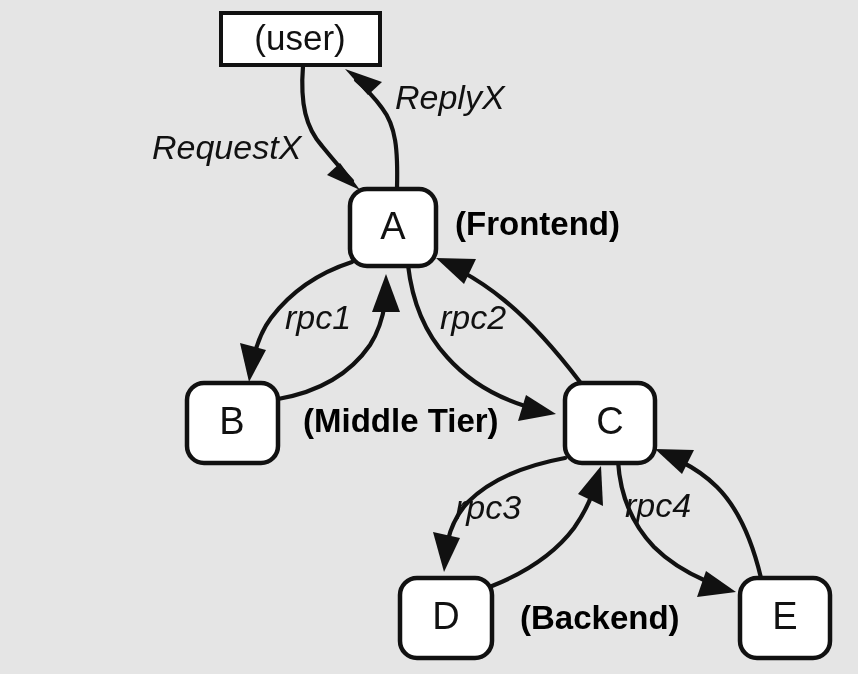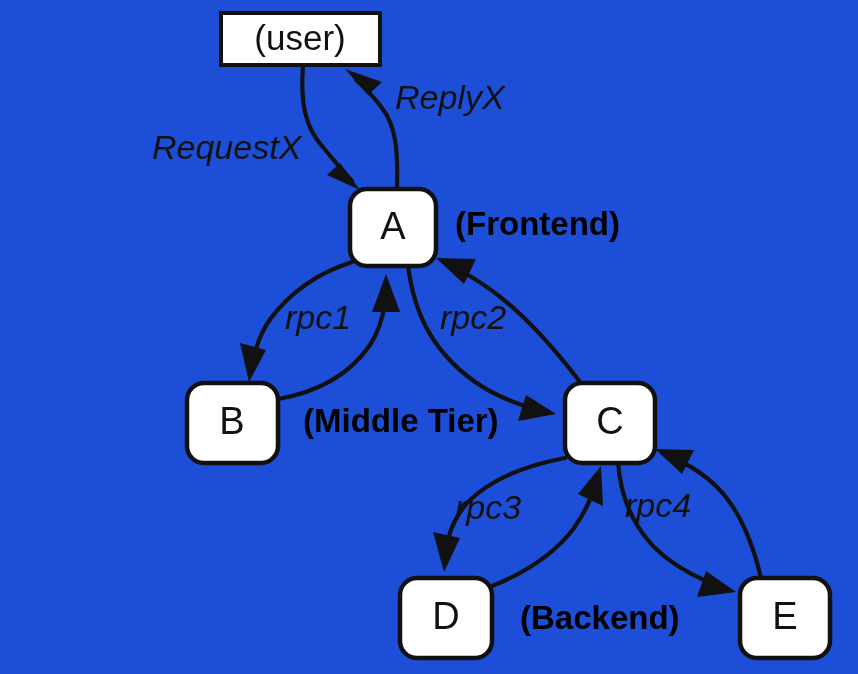--- a/index.html
+++ b/index.html
@@ -8,21 +8,21 @@
     padding: 0;
     background: #ffffff;
   }
   body {
     font-family: "Liberation Sans", sans-serif;
   }
   #diagram-root {
     position: relative;
     width: 858px;
     height: 674px;
-    background: #1d4ed8;
+    background: #e5e5e5;
     overflow: hidden;
   }
   #diagram-svg {
     position: absolute;
     top: 0;
     left: 0;
     width: 858px;
     height: 674px;
     display: block;
   }

